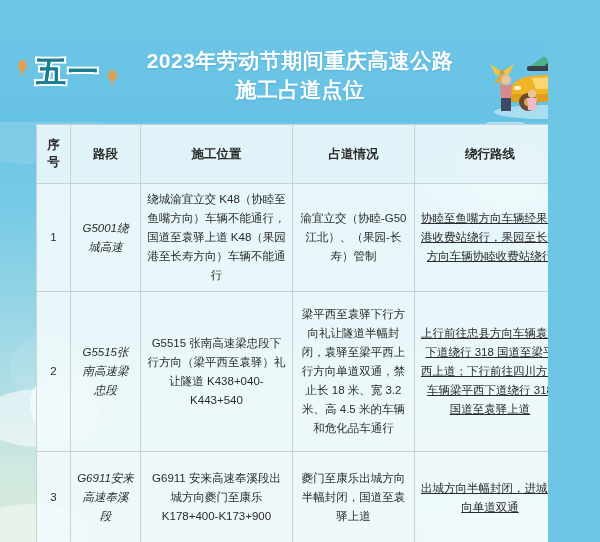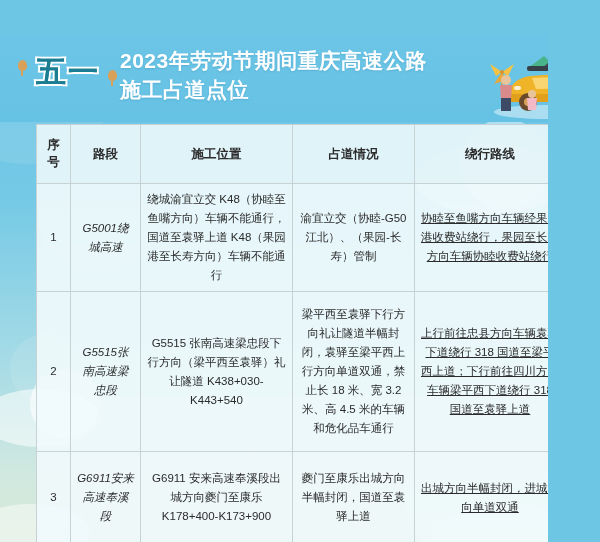--- a/index.html
+++ b/index.html
@@ -30,21 +30,21 @@
   .cl-c{width:170px;height:74px;left:430px;top:470px;background:rgba(255,255,255,0.5);}
   .cl-d{width:120px;height:56px;left:-30px;top:470px;background:rgba(255,255,255,0.45);}
 
   
   #headband{
     position:absolute;left:0;top:0;width:600px;height:88px;
     background:linear-gradient(180deg,#6cc5e6 0%,#66c2e4 100%);
   }
   #title{
     position:absolute;left:120px;top:12px;width:360px;
-    text-align:left;color:#ffffff;font-weight:bold;font-size:21px;line-height:29px;
+    text-align:center;color:#ffffff;font-weight:bold;font-size:21px;line-height:29px;
     letter-spacing:0.5px;
     text-shadow:0 1px 2px rgba(40,120,160,0.25);
   }
   #title .l2{display:block;}
 
   
   #badge{
     position:absolute;left:36px;top:18px;
     font-size:30px;font-weight:bold;letter-spacing:2px;
     color:#1c7f93;
@@ -207,21 +207,21 @@
       <tr class="r1">
         <td class="idx">1</td>
         <td class="seg">G5001绕城高速</td>
         <td class="loc">绕城渝宜立交 K48（协睦至鱼嘴方向）车辆不能通行，国道至袁驿上道 K48（果园港至长寿方向）车辆不能通行</td>
         <td class="occ">渝宜立交（协睦-G50 江北）、（果园-长寿）管制</td>
         <td class="det">协睦至鱼嘴方向车辆经果园港收费站绕行，果园至长寿方向车辆协睦收费站绕行</td>
       </tr>
       <tr class="r2">
         <td class="idx">2</td>
         <td class="seg">G5515张南高速梁忠段</td>
-        <td class="loc">G5515 张南高速梁忠段下行方向（梁平西至袁驿）礼让隧道 K438+030-K443+540</td>
+        <td class="loc">G5515 张南高速梁忠段下行方向（梁平西至袁驿）礼让隧道 K438+040-K443+540</td>
         <td class="occ">梁平西至袁驿下行方向礼让隧道半幅封闭，袁驿至梁平西上行方向单道双通，禁止长 18 米、宽 3.2 米、高 4.5 米的车辆和危化品车通行</td>
         <td class="det">上行前往忠县方向车辆袁驿下道绕行 318 国道至梁平西上道；下行前往四川方向车辆梁平西下道绕行 318 国道至袁驿上道</td>
       </tr>
       <tr class="r3">
         <td class="idx">3</td>
         <td class="seg">G6911安来高速奉溪段</td>
         <td class="loc">G6911 安来高速奉溪段出城方向夔门至康乐 K178+400-K173+900</td>
         <td class="occ">夔门至康乐出城方向半幅封闭，国道至袁驿上道</td>
         <td class="det">出城方向半幅封闭，进城方向单道双通</td>
       </tr>

